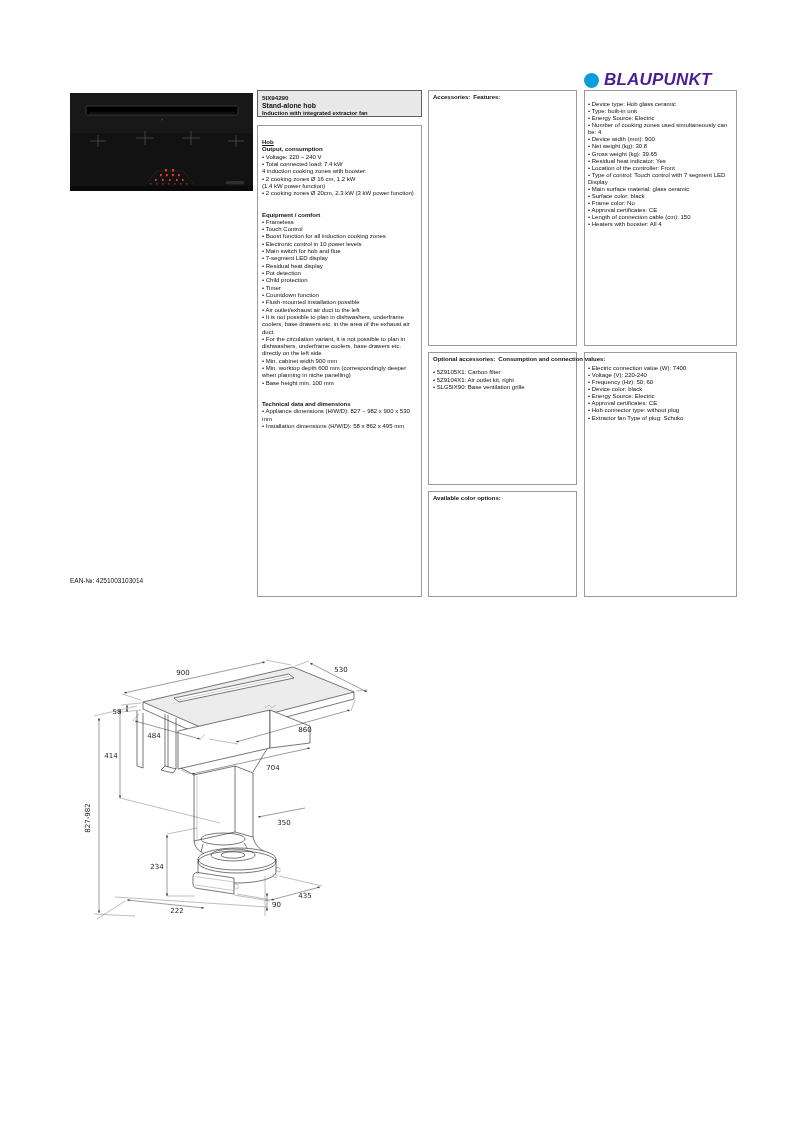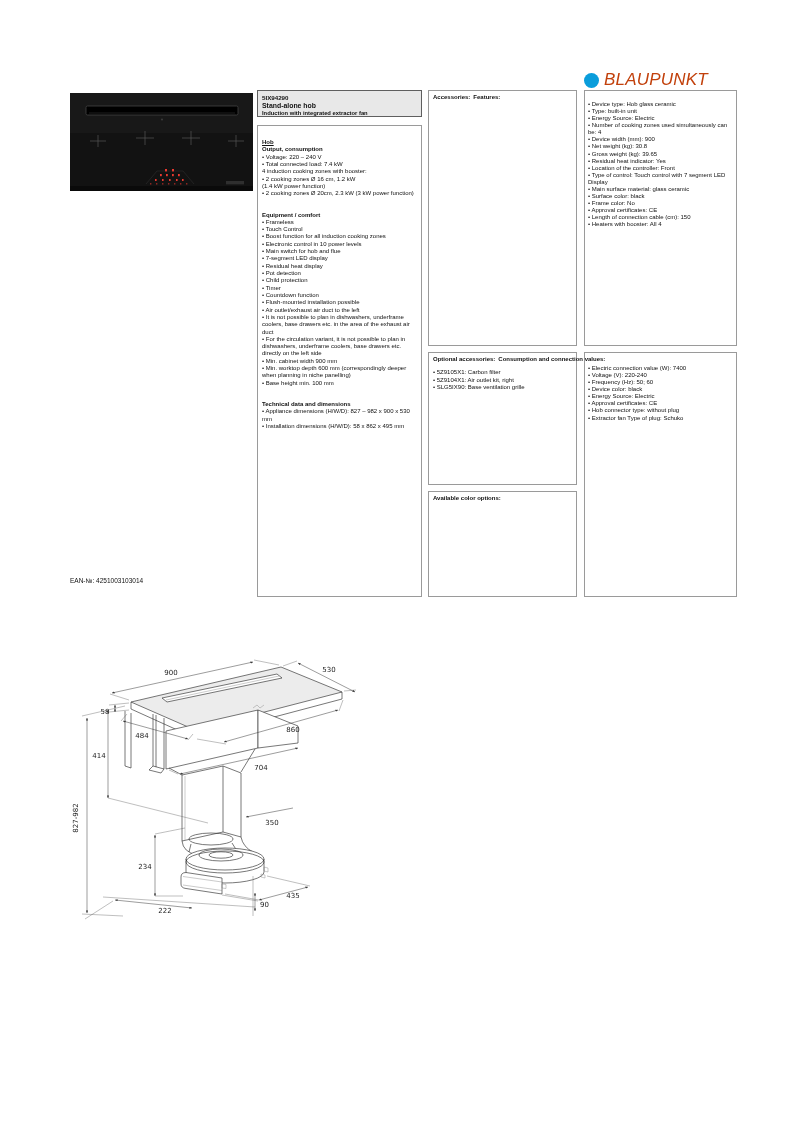--- a/index.html
+++ b/index.html
@@ -3,21 +3,21 @@
 <meta charset="utf-8">
 <style>
   * { margin:0; padding:0; box-sizing:border-box; }
   html,body { background:#fff; }
   body { width:802px; height:1134px; position:relative; font-family:"Liberation Sans", sans-serif; color:#111; }
   .page { position:absolute; inset:0; background:#fff; overflow:hidden; }
 
   
   .logo { position:absolute; left:584px; top:69px; width:155px; height:22px; display:flex; align-items:center; gap:5px; }
   .logo-dot { width:15px; height:15px; border-radius:50%; }
-  .logo-text { font-size:17px; font-weight:normal; font-style:italic; letter-spacing:.2px; color:#c2410c; white-space:nowrap; }
+  .logo-text { font-size:17px; font-weight:bold; font-style:italic; letter-spacing:.2px; color:#4c1d95; white-space:nowrap; }
 
   
   .photo { position:absolute; left:70px; top:93px; width:183px; height:98px; }
 
   
   .box { position:absolute; border:1px solid #9a9a9a; background:#fff; }
   .box.title-box { background:#e8e8e8; border-color:#5f5f5f; padding:3px 4px 0 4px; }
   .model-line { font-size:6.2px; font-weight:bold; line-height:1.25; }
   .name-line  { font-size:6.9px; font-weight:bold; line-height:1.25; }
   .sub-line   { font-size:5.8px; font-weight:bold; line-height:1.3; }
@@ -36,21 +36,21 @@
   .hdr-row span { margin-right:3px; }
 
   .pad3 { padding:3px 4px 0 4px; }
   .items-pad { padding:6px 4px 0 4px; }
   .feat-pad { padding:10px 4px 0 3px; }
   .cons-pad { padding:12px 4px 0 3px; }
 
   .ean { position:absolute; left:70px; top:577px; font-size:6.5px; color:#111; }
 
   
-  .tech { position:absolute; left:65px; top:648px; width:300px; height:284px; }
+  .tech { position:absolute; left:77px; top:648px; width:300px; height:284px; }
   .tech svg text { font-family:"DejaVu Sans","Liberation Sans",sans-serif; font-size:7px; fill:#1c1c1c; }
   .o  { stroke:#2e2e2e; stroke-width:.65; fill:none; stroke-linejoin:round; }
   .of { stroke:#2e2e2e; stroke-width:.65; fill:#fff; stroke-linejoin:round; }
   .og { stroke:#2e2e2e; stroke-width:.65; fill:#ececec; }
   .i  { stroke:#7c7c7c; stroke-width:.4; fill:none; }
   .d  { stroke:#3a3a3a; stroke-width:.5; fill:none; }
   .e  { stroke:#5d5d5d; stroke-width:.4; fill:none; }
 </style>
 </head>
 <body>

